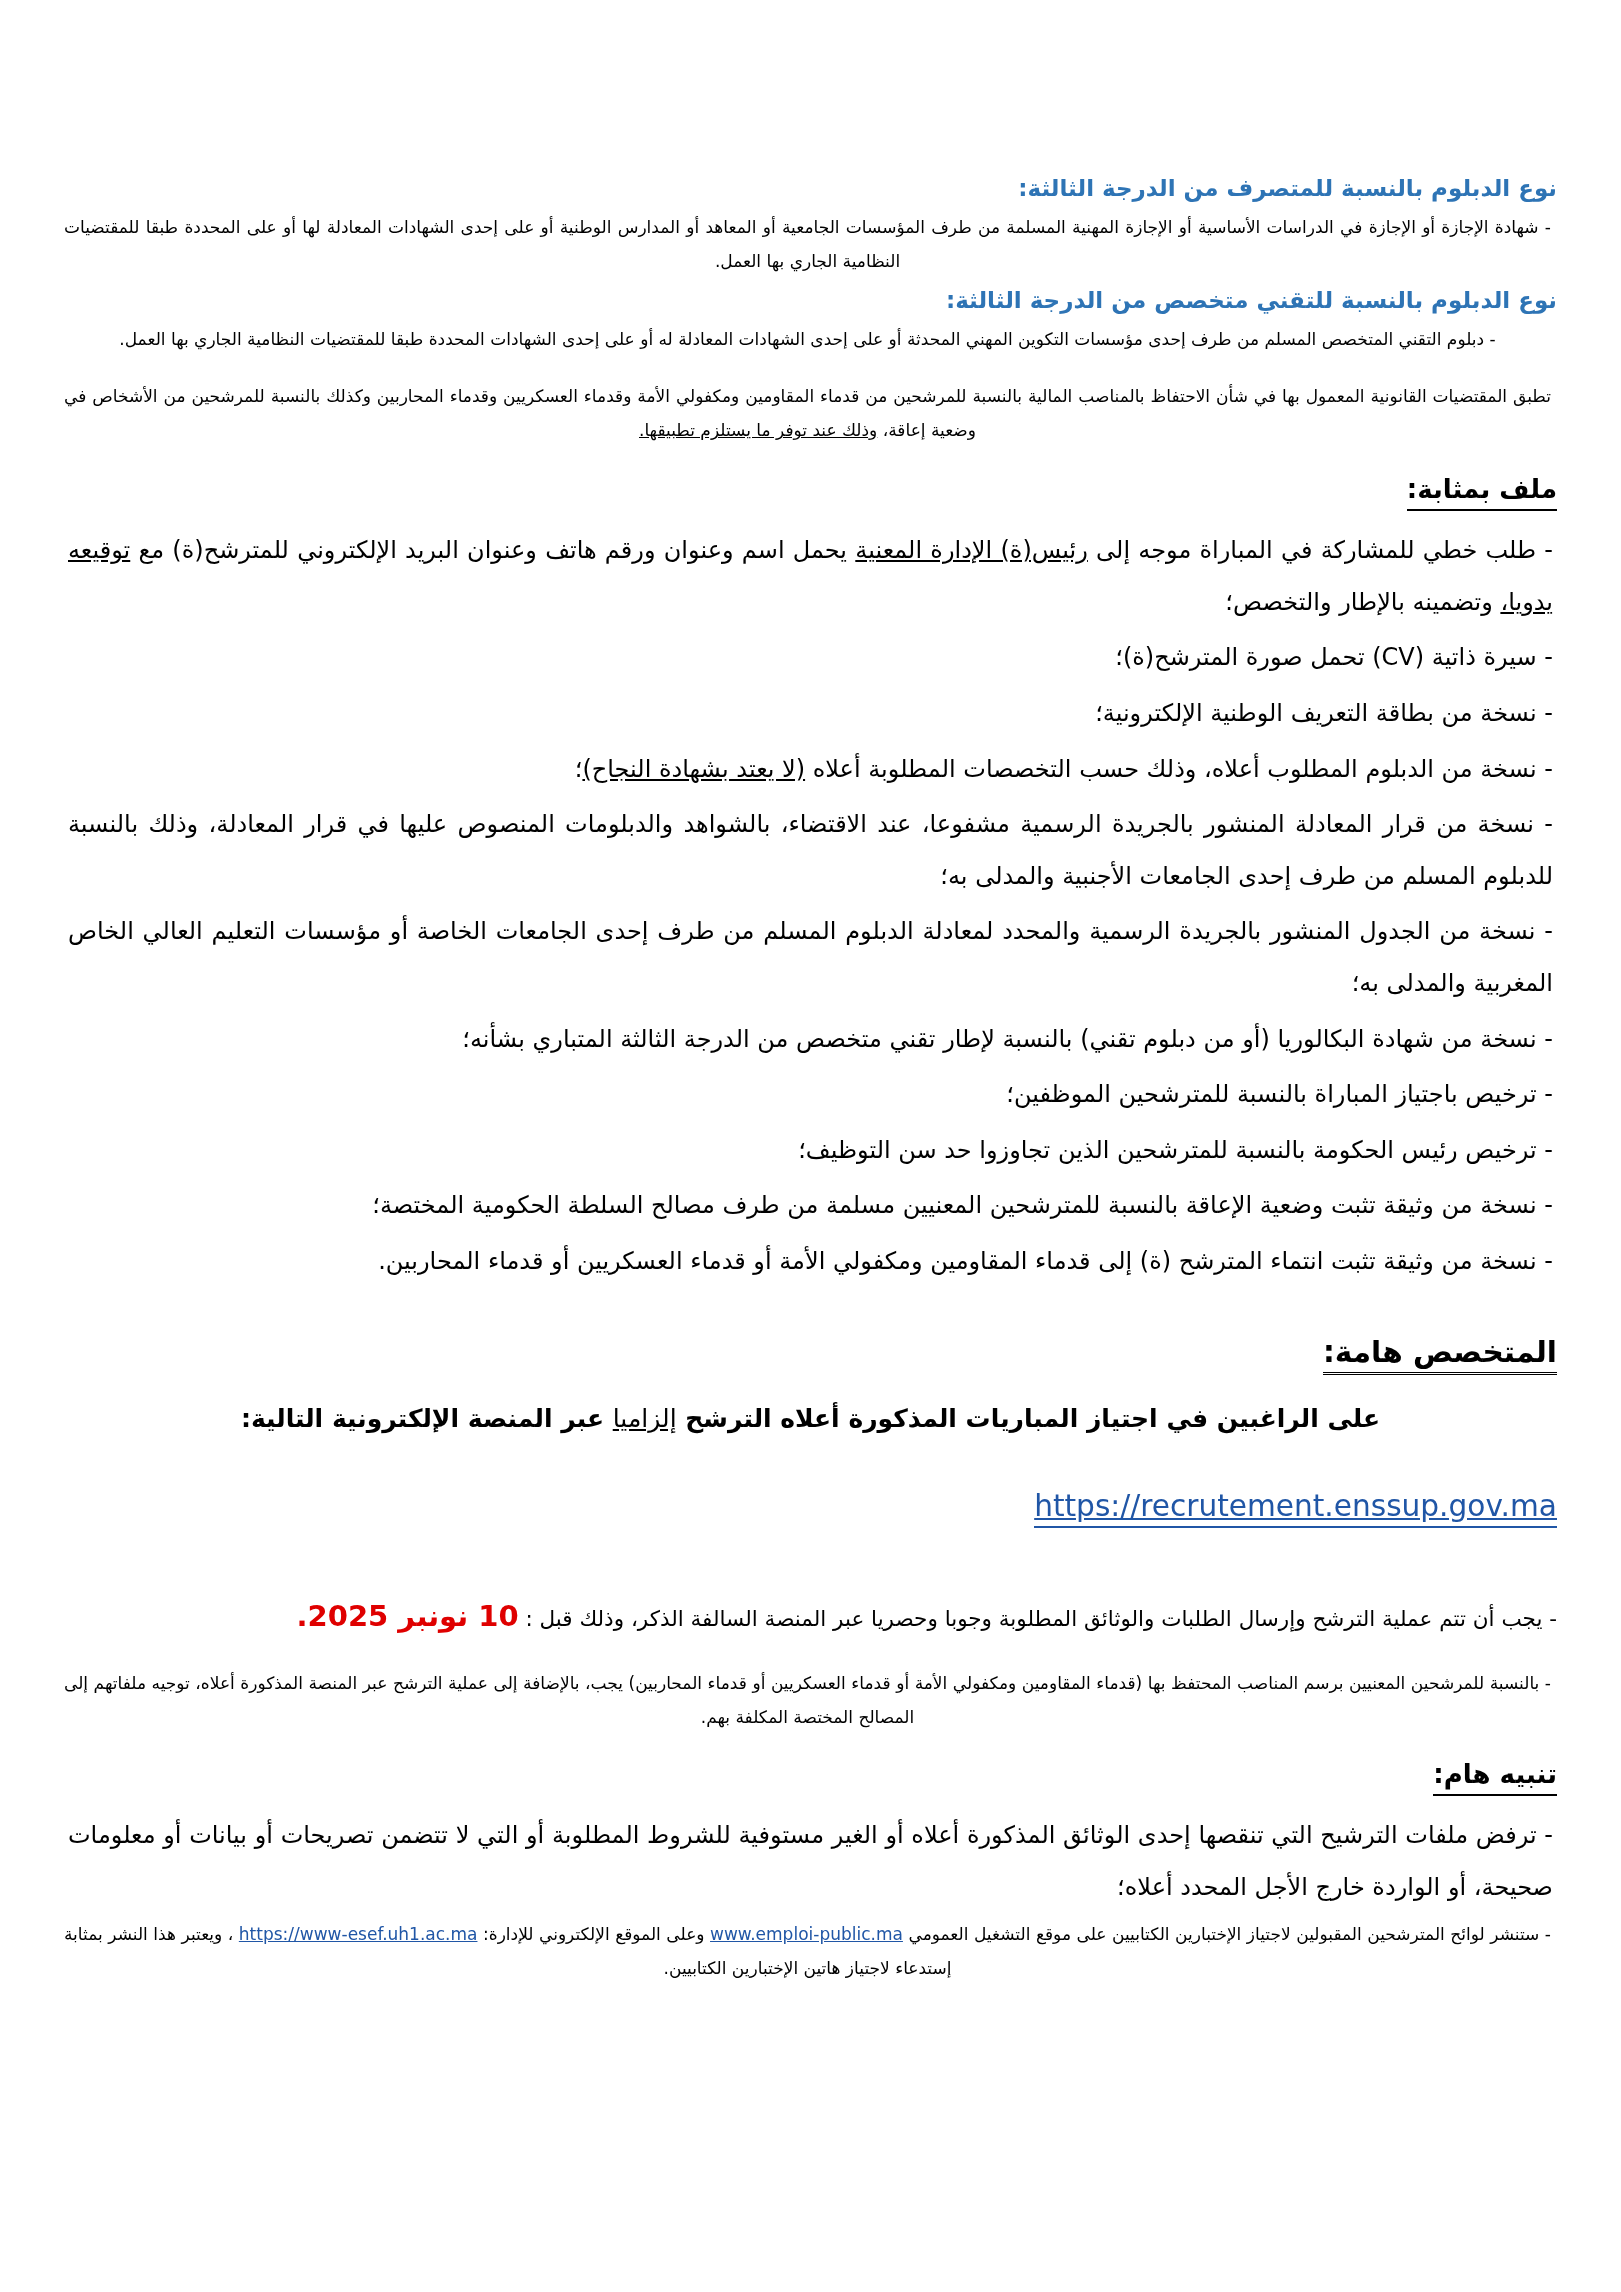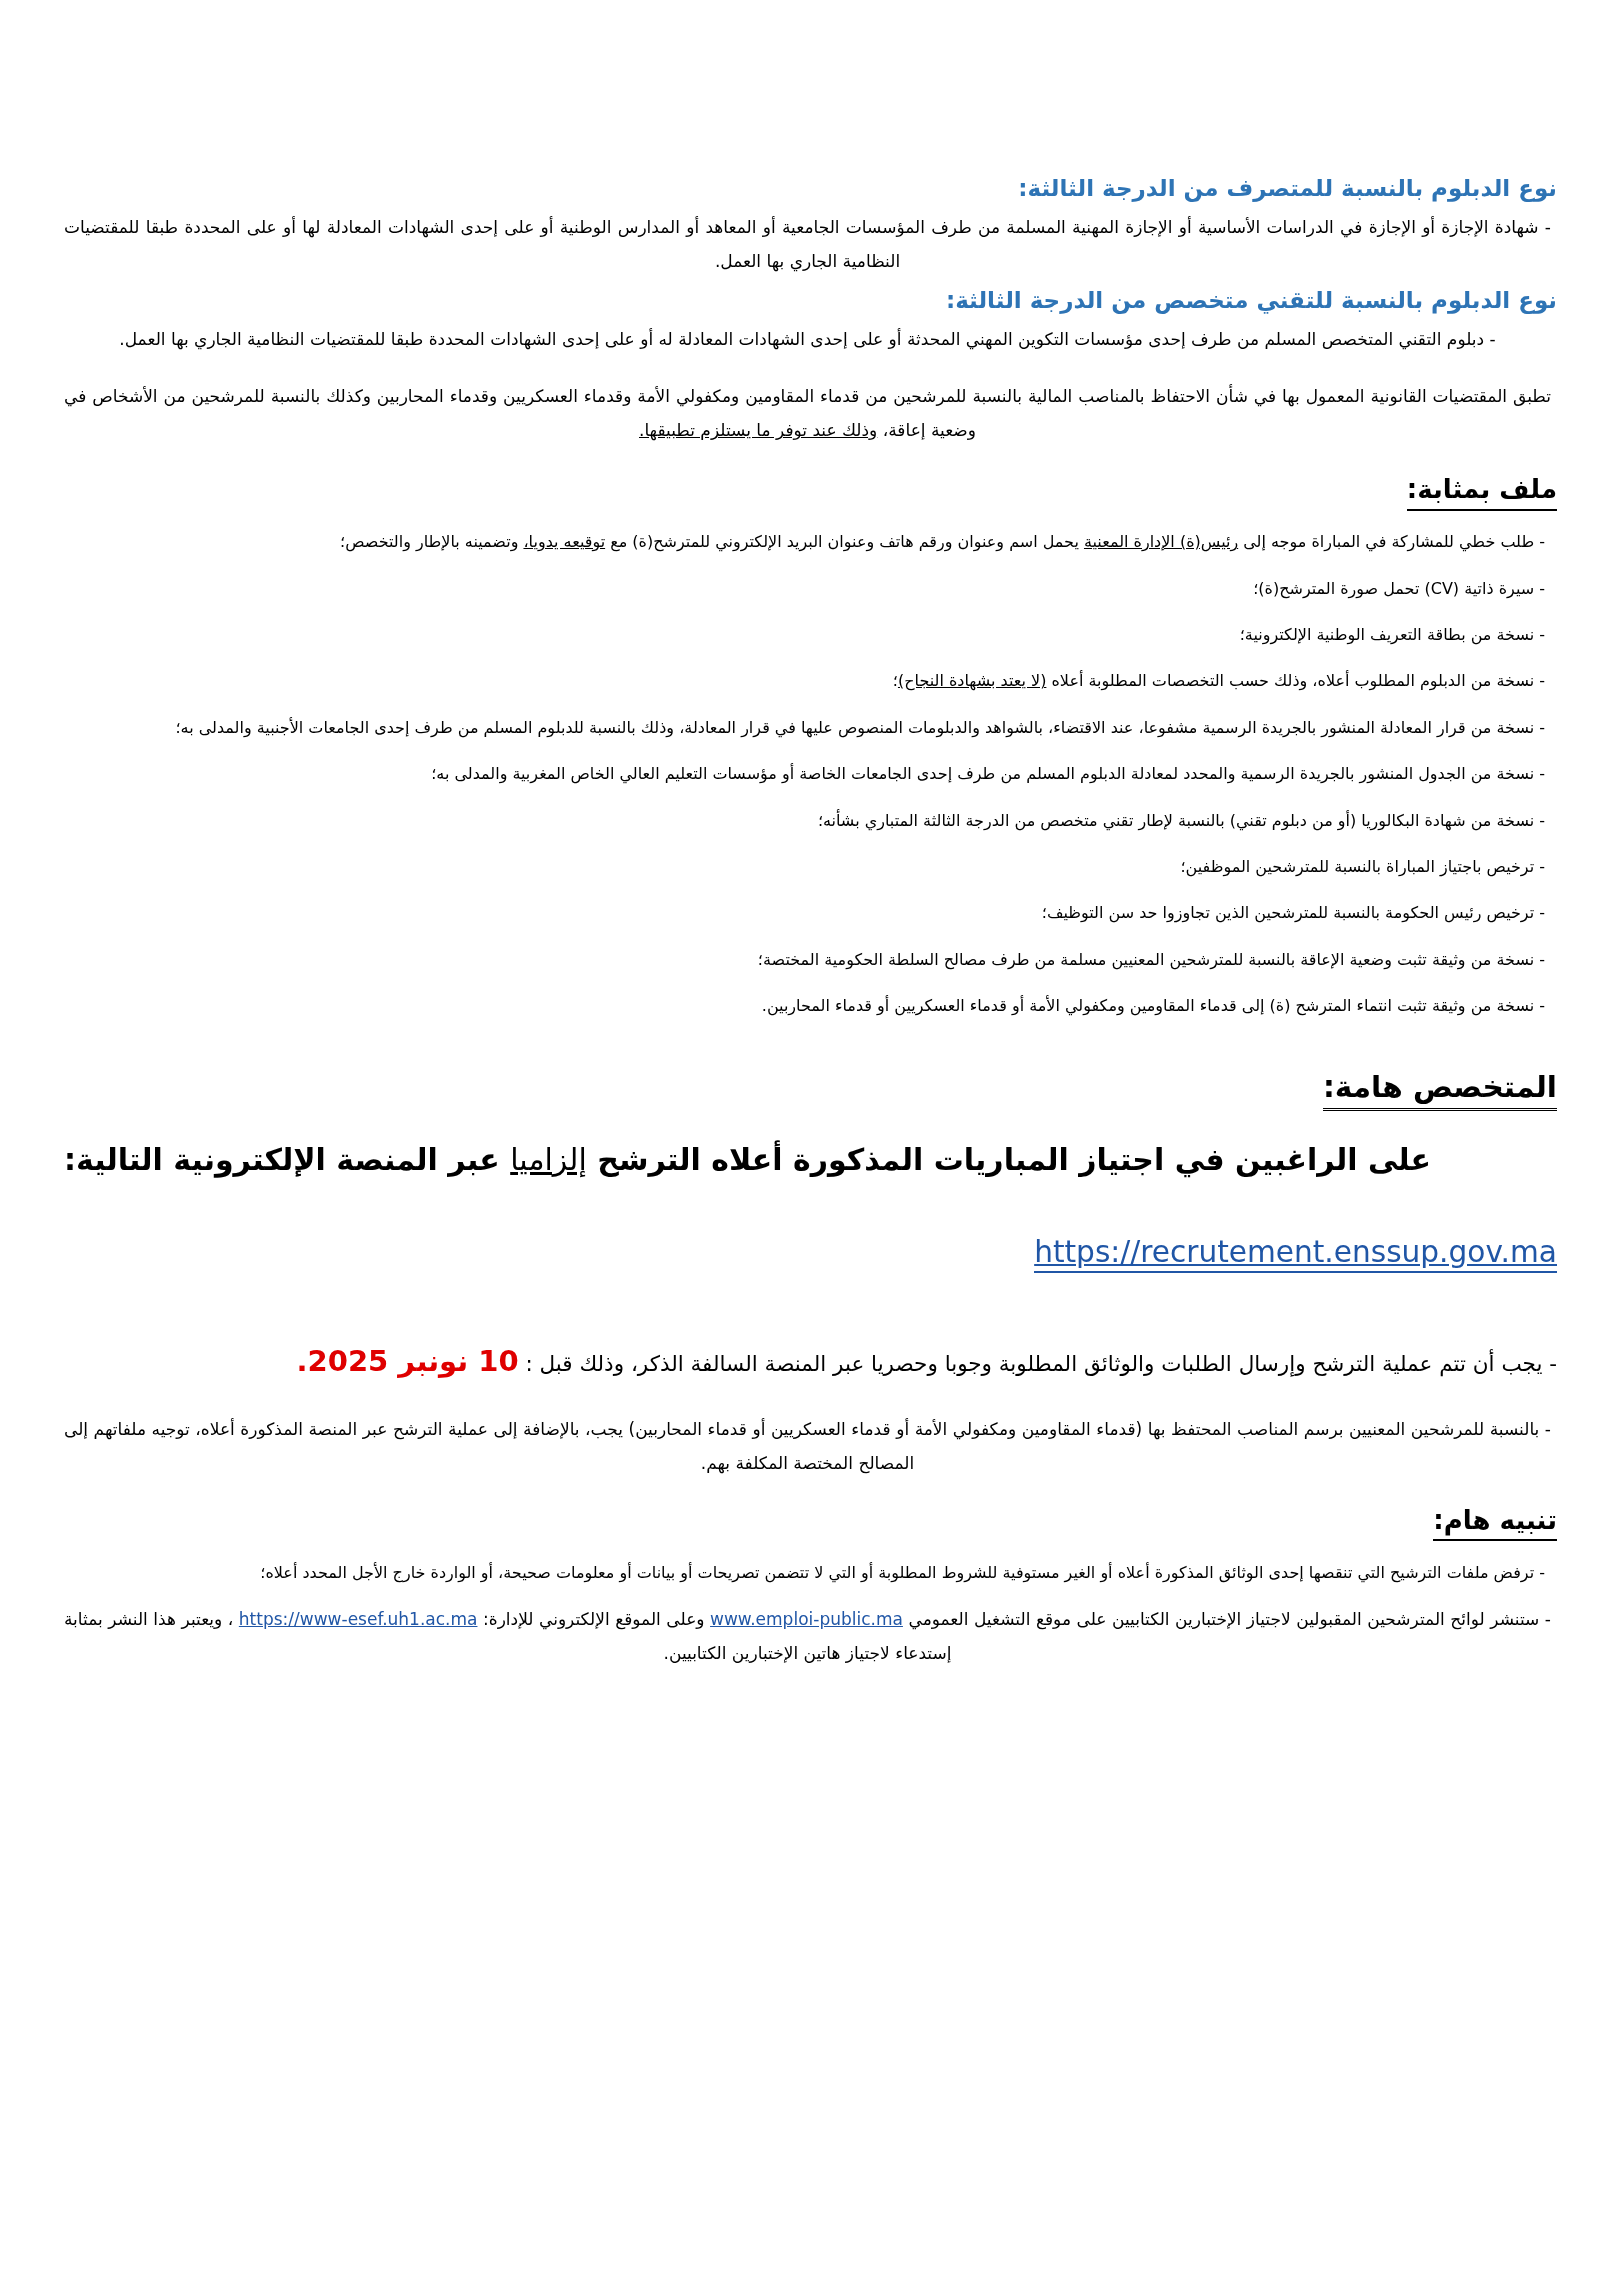--- a/index.html
+++ b/index.html
@@ -47,27 +47,27 @@
   .sec-h .ul{
     display:inline-block;
     border-bottom:2.7px solid #000;
     padding-bottom:4.5px;
   }
   .note-h{font-size:29.6px;margin-top:47px;}
   .note-h .ul{border-bottom:3.6px double #000;padding-bottom:3.6px;}
   
   .file-list{margin:0;}
   .li{
-    font-size:16px;line-height:2.15;margin:12px;
+    font-size:24px;line-height:2.15;margin:4px;
     text-align:justify;text-align-last:right;
   }
   
   .note-line{
-    font-size:30px;font-weight:bold;line-height:1.9;
-    text-align:left;margin:19.7px 0 0 0;
+    font-size:25px;font-weight:bold;line-height:1.9;
+    text-align:center;margin:19.7px 0 0 0;
   }
   
   .link-wrap{margin:47px 0 0 0;}
   .big-link{
     font-size:29.6px;
     color:var(--link-blue);
     text-decoration:underline;
     display:inline-block;
     border-bottom:2.7px solid var(--link-blue);
     padding-bottom:2.7px;

